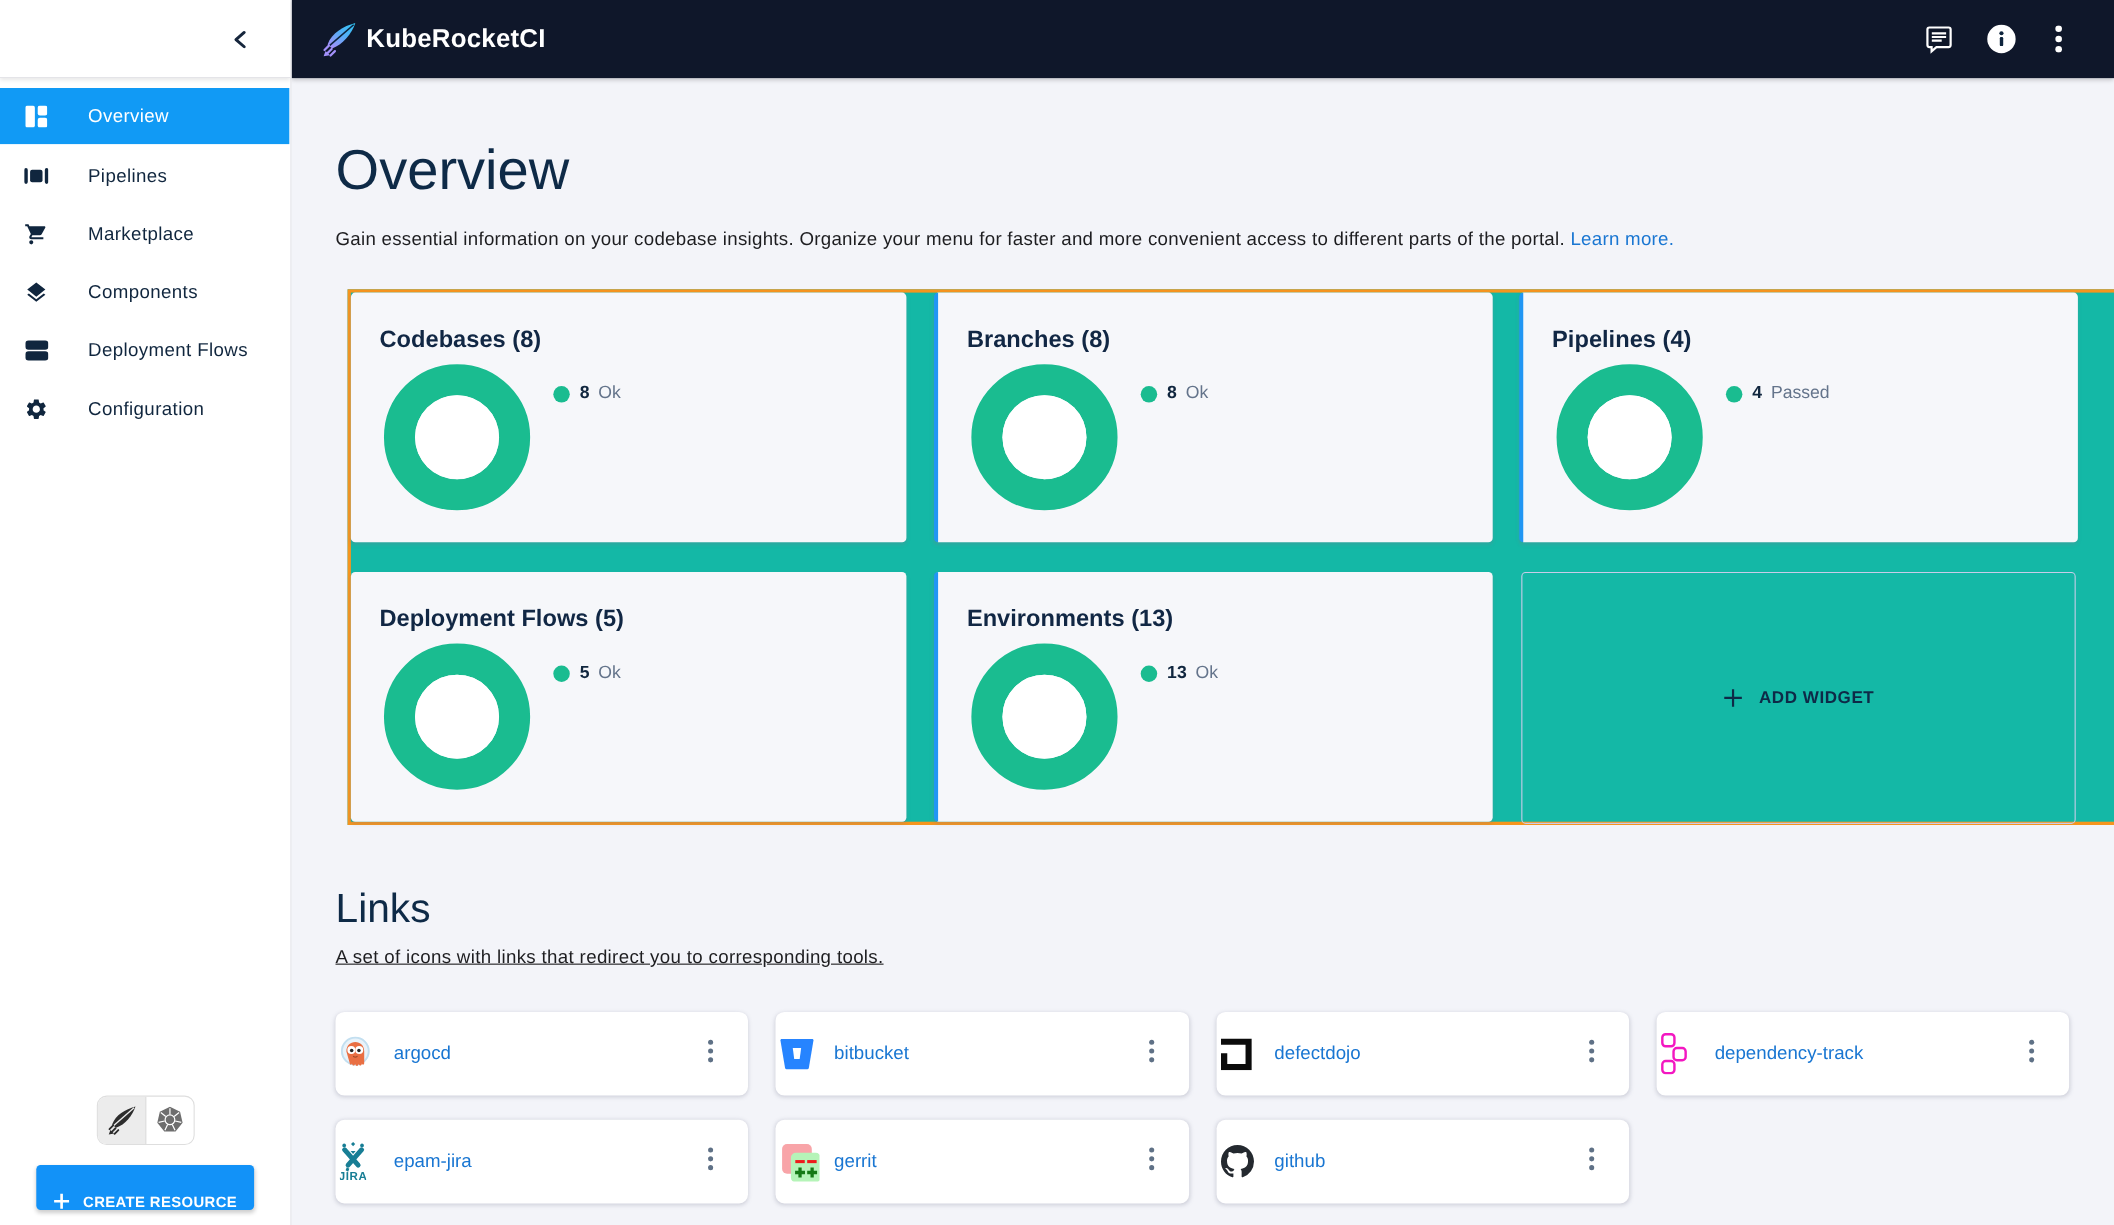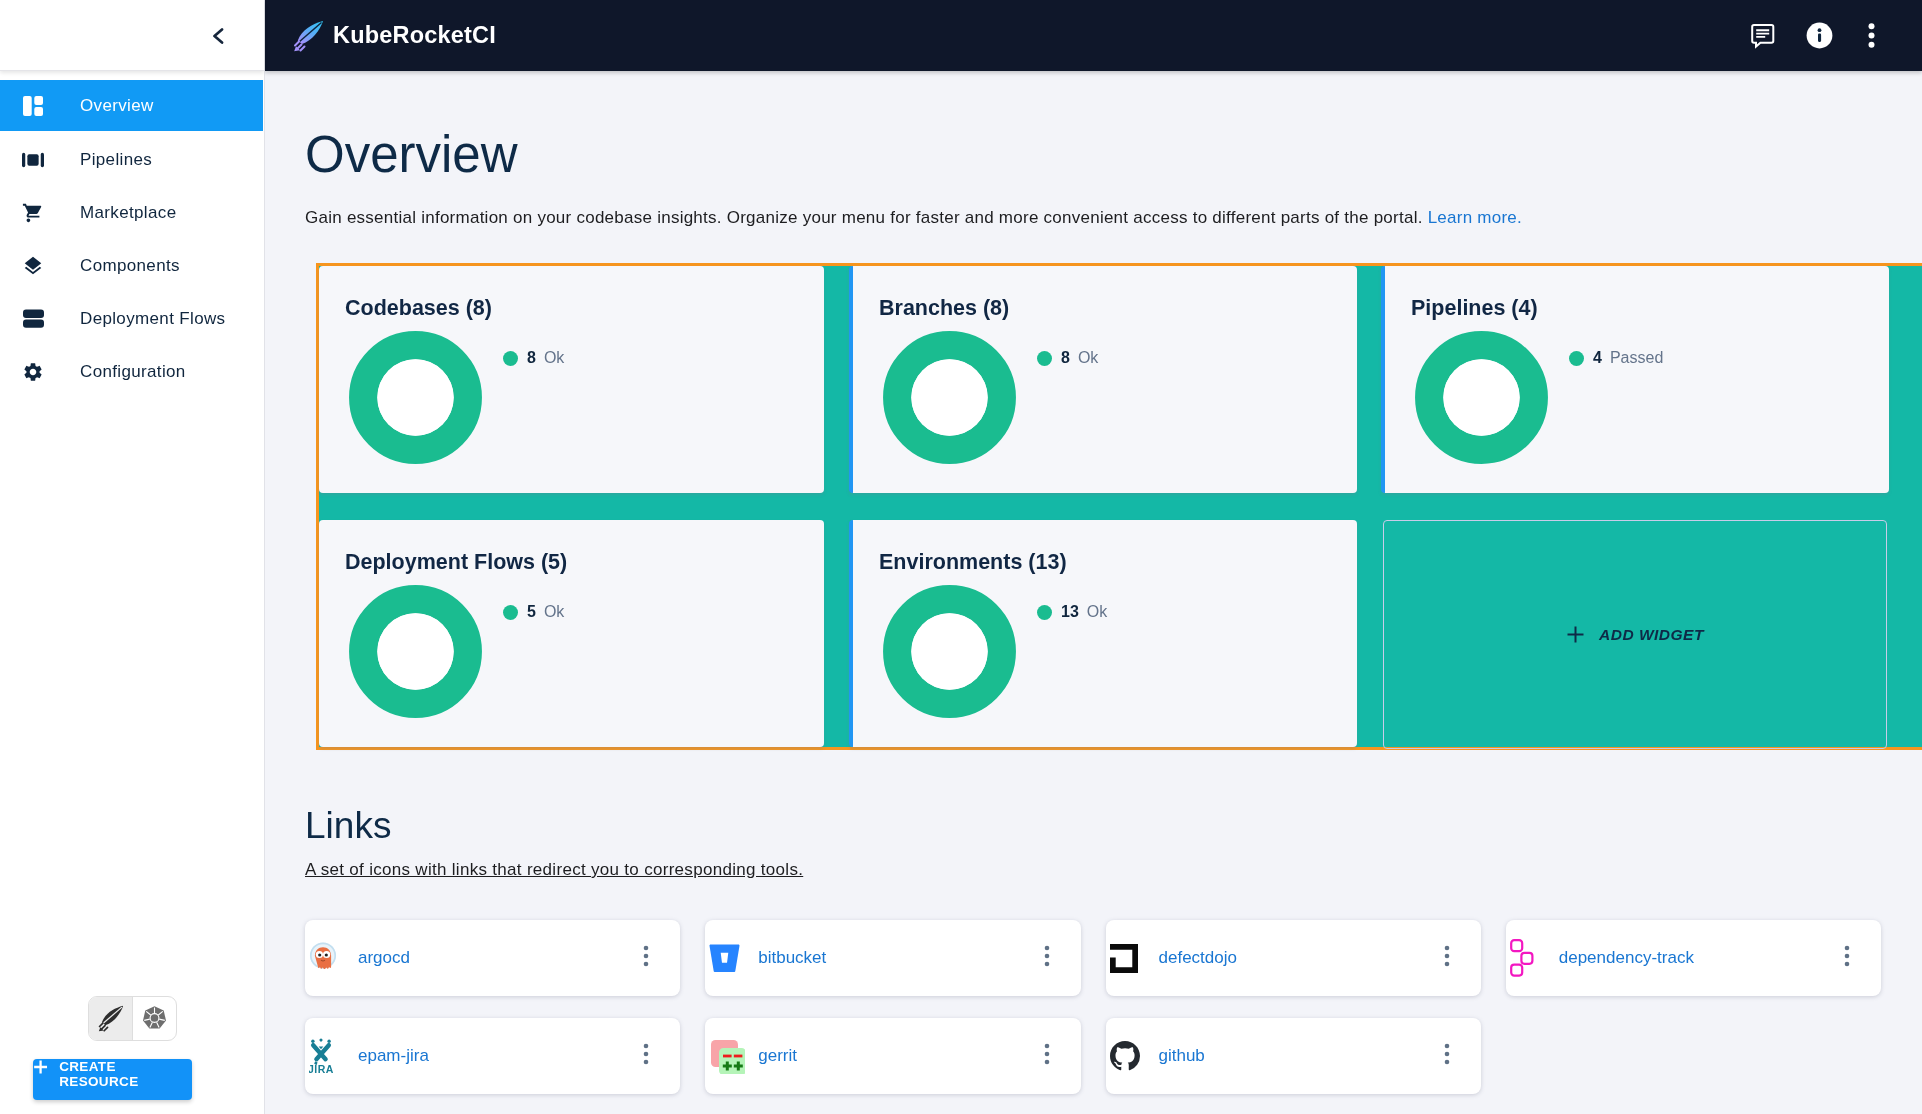--- a/index.html
+++ b/index.html
@@ -21,43 +21,43 @@
   nav { position:absolute; top:80px; left:0; right:1px; }
   .nitem { height:53px; display:flex; align-items:center; color:#10263e; font-size:17px; letter-spacing:.35px; }
   .nitem .nicon { width:22px; height:22px; margin-left:22px; display:flex; align-items:center; justify-content:center; }
   .nitem .ntext { margin-left:36px; }
   .nitem.sel { background:#119af5; color:#fff; height:51px; margin-bottom:2px; }
   
   .toggles { position:absolute; left:88px; top:996px; width:89px; height:45px; display:flex;
     border:1px solid #dedede; border-radius:9px; overflow:hidden; background:#fff; }
   .tbtn { flex:1; display:flex; align-items:center; justify-content:center; }
   .tbtn.first { background:#ececec; border-right:1px solid #dedede; }
-  .createbtn { position:absolute; left:33px; top:1059px; width:159px; height:41px; background:#1292f8;
-    border-radius:4px; color:#fff; font-size:13.5px; font-weight:bold; display:flex; align-items:flex-start;
+  .createbtn { position:absolute; left:33px; top:1059px; width:198px; height:41px; background:#1292f8;
+    border-radius:4px; color:#fff; font-size:13.5px; font-weight:bold; display:flex; align-items:flex-end;
     justify-content:center; letter-spacing:.35px; box-shadow:0 2px 4px rgba(0,0,0,.2); }
   
   
   .h1 { position:absolute; left:305px; top:125px; font-size:51px; font-weight:400; color:#0e2a47; z-index:5;}
   .intro { position:absolute; left:305px; top:208px; font-size:17px; letter-spacing:.25px; color:#1d1d20; z-index:5;}
   .intro a { color:#1976d2; text-decoration:none; }
   .panel { position:absolute; left:316px; top:263px; width:1711px; height:487px;
     border:3px solid #f6951e; background:#14b8a6; z-index:5;}
   .wcard { position:absolute; width:505px; height:227px; background:#f6f7fa; border-radius:4px;
     box-shadow:0 2px 3px rgba(120,125,140,.25); }
   .wcard.bl { border-left:4px solid #2196f3; width:508px; }
   .wtitle { position:absolute; left:26px; top:30px; font-size:21.5px; font-weight:bold; color:#112744; }
   .donut { position:absolute; left:29px; top:64px; }
   .legend { position:absolute; left:184px; top:83px; display:flex; align-items:center; }
   .ldot { width:15px; height:15px; border-radius:50%; background:#1abc90; }
   .lnum { font-size:16px; font-weight:bold; color:#10263e; margin-left:9px; }
   .llab { font-size:16px; color:#64748b; margin-left:8px; }
   .addw { position:absolute; left:1064px; top:254px; width:504px; height:229px; border:1px solid #c8cce9;
     border-radius:4px; display:flex; align-items:center; justify-content:center; color:#0e2a47; }
   
-  .addw .atxt { font-size:15.5px; font-weight:bold; letter-spacing:.5px;font-style:italic; }
+  .addw .atxt { font-size:15.5px; font-weight:bold; letter-spacing:.5px; }
   .h2 { position:absolute; left:305px; top:805px; font-size:37px; font-weight:400; color:#0e2a47; }
   .lsub { position:absolute; left:305px; top:860px; font-size:17px; letter-spacing:.3px; color:#1d1d20;text-decoration:underline; }
   .lgrid { position:absolute; left:305px; top:920px; width:1576px; display:grid;
     grid-template-columns:repeat(4,1fr); column-gap:25px; row-gap:22px; }
   .lcard { height:76px; background:#fff; border-radius:8px; box-shadow:0 1px 4px rgba(100,105,130,.28);
     display:flex; align-items:center; position:relative; }
   .licon { width:40px; margin-left:4px; display:flex; align-items:center; justify-content:flex-start; }
   .lname { font-size:17px; color:#1976d2; margin-left:9px; }
   .ldots { position:absolute; right:31px; top:50%; transform:translateY(-50%); }
 </style>

